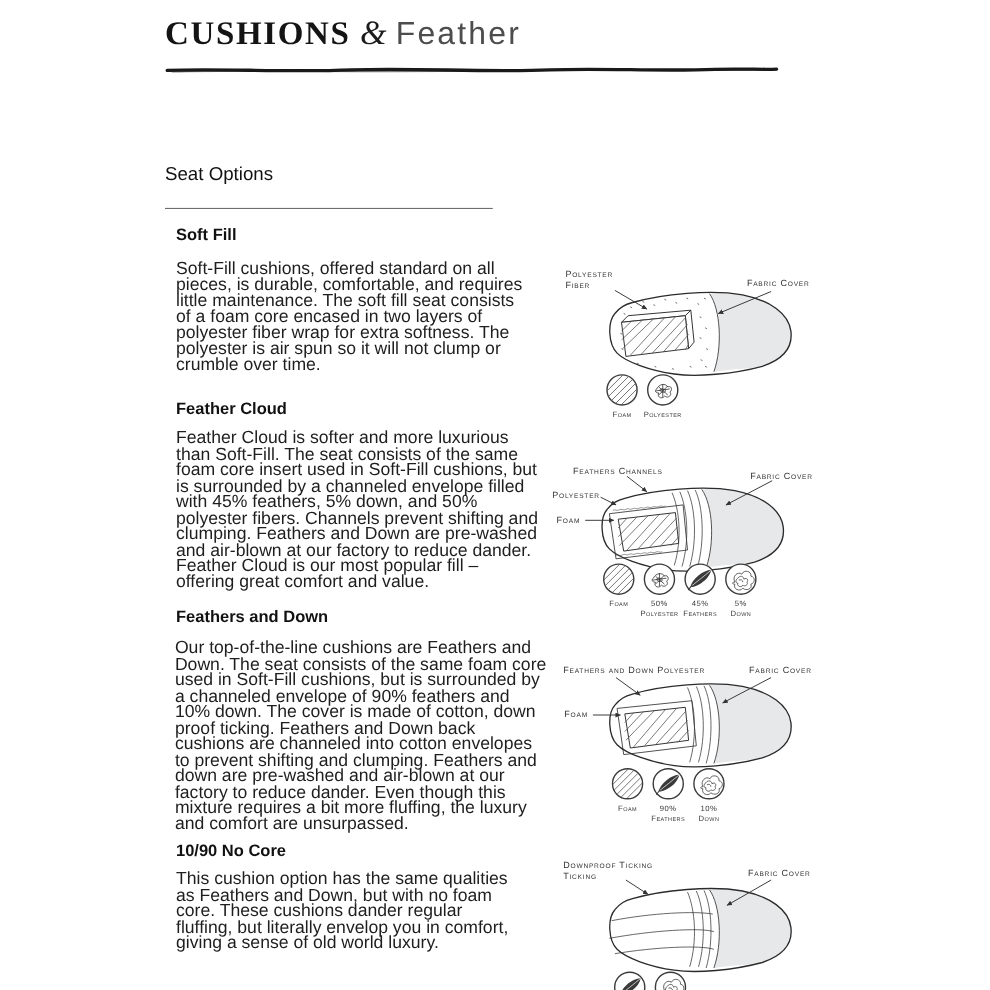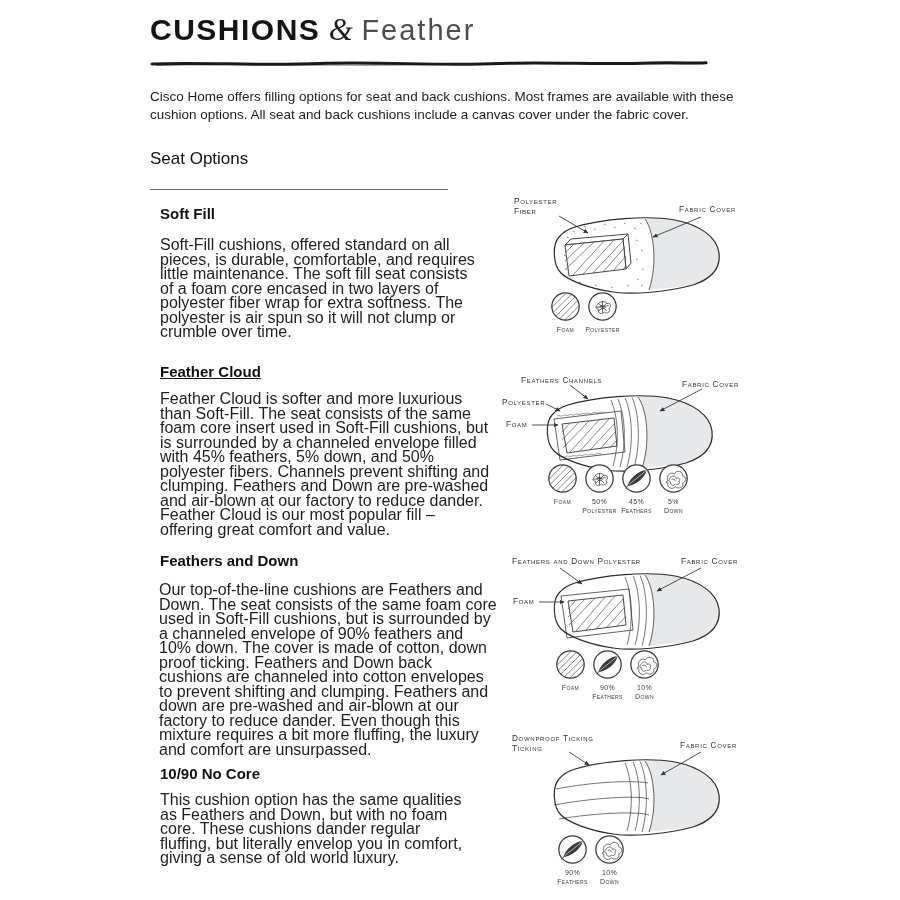--- a/index.html
+++ b/index.html
@@ -2,39 +2,39 @@
 <html><head>
 <meta charset="utf-8">
 <style>
   html,body{margin:0;padding:0;background:#ffffff;}
   .page{
     position:relative;width:900px;height:900px;background:#fff;
     font-family:"Liberation Sans", sans-serif;color:#222;overflow:hidden;
   }
   
   .hdr{position:absolute;left:150px;top:12px;white-space:nowrap;}
-  .hdr .tp{font-size:30px;font-weight:bold;letter-spacing:1.5px;color:#141414;}
+  .hdr .tp{font-size:30px;font-weight:bold;letter-spacing:1.5px;color:#141414;font-family:Liberation Serif, serif;}
   .hdr .amp{font-family:"Liberation Serif", serif;font-style:italic;font-size:31px;color:#1c1c1c;margin:0 4px;}
   .hdr .ts{font-size:29px;font-weight:normal;letter-spacing:2px;color:#4d4d4d;}
   .title-rule{position:absolute;left:150px;top:58px;}
   
   .intro{position:absolute;left:150px;top:88px;width:624px;font-size:13.5px;line-height:17.5px;color:#1e1e1e;}
   .intro .em{font-weight:bold;font-style:italic;margin-top:1px;}
   
   .seat-h{position:absolute;left:150px;top:149px;font-size:17px;font-weight:normal;color:#111;}
   .seat-rule{position:absolute;left:150px;top:189px;width:298px;height:0;border-top:1.2px solid #6e6e6e;}
   
   .opt-name{position:absolute;font-size:15px;font-weight:bold;color:#111;}
   .opt-desc{position:absolute;font-size:16px;line-height:14.5px;color:#1e1e1e;}
   .n1{left:160px;top:205px;} .p1{left:160px;top:238px;width:318px;}
-  .n2{left:160px;top:363px;text-decoration:underline;} .p2{left:160px;top:392px;width:330px;}
+  .n2{left:160px;top:363px;} .p2{left:160px;top:392px;width:330px;}
   .n3{left:160px;top:552px;} .p3{left:159px;top:583px;width:338px;}
   .n4{left:160px;top:765px;} .p4{left:160px;top:793px;width:312px;}
   
-  .diagram{position:absolute;width:290px;}
+  .diagram{position:absolute;width:290px;margin-top:48px;}
   .d1{left:497px;top:195px;height:150px;}
   .d2{left:490px;top:373px;height:152px;}
   .d3{left:497px;top:551px;height:152px;}
   .d4{left:497px;top:731px;height:165px;}
   .cush{position:absolute;left:0;top:0;}
   .diag-label{
     position:absolute;font-size:8.2px;line-height:10px;letter-spacing:0.7px;
     font-variant:small-caps;color:#333;
   }
   .d1 .lab-tl{left:17px;top:2px;width:56px;}
@@ -112,21 +112,20 @@
     <span class="tp">CUSHIONS</span>
     <span class="amp">&amp;</span>
     <span class="ts">Feather</span>
   </div>
   <svg class="title-rule" width="558" height="12">
     <path d="M2,6 C50,4 110,8 170,5.5 C230,3.5 290,8 350,5.5 C400,3.8 450,7 500,5 C525,4.2 545,5.5 556,4.8" stroke="#1a1a1a" stroke-width="3" fill="none" stroke-linecap="round"></path>
     <path d="M6,7.5 C90,5 200,9 320,6 C420,3.8 500,7 556,5.5" stroke="#1a1a1a" stroke-width="1" fill="none" opacity="0.55"></path>
   </svg>
 
   <div class="intro">
-    <div>Cisco Home offers filling options for seat and back cushions. Most frames are available with these cushion options. All seat and back cushions include a canvas cover under the fabric cover.</div>
   </div>
 
   <div class="seat-h">Seat Options</div>
   <div class="seat-rule"></div>
 
   <div class="opt-name n1">Soft Fill</div>
   <div class="opt-desc p1">Soft-Fill cushions, offered standard on all pieces, is durable, comfortable, and requires little maintenance. The soft fill seat consists of a foam core encased in two layers of polyester fiber wrap for extra softness. The polyester is air spun so it will not clump or crumble over time.</div>
 
   <div class="diagram d1">
     <svg class="cush" width="290" height="100" viewBox="0 0 290 100">

